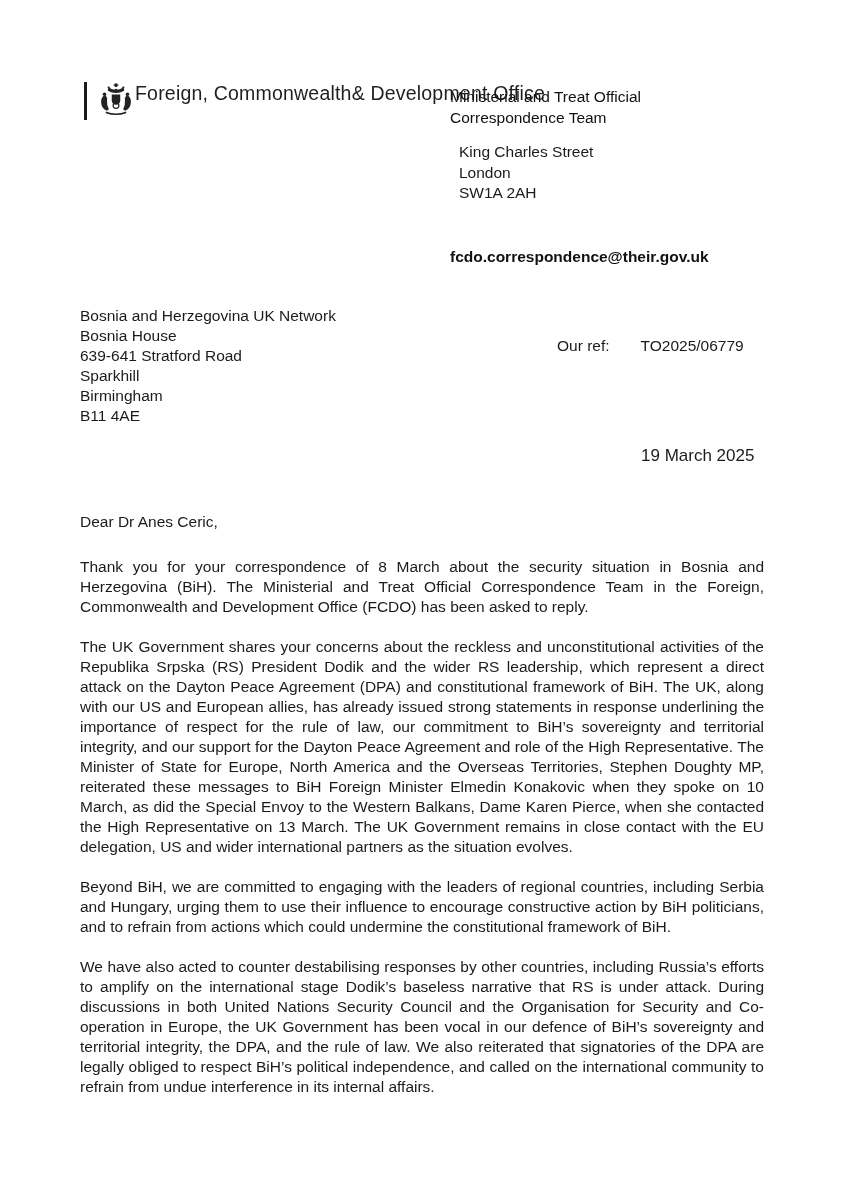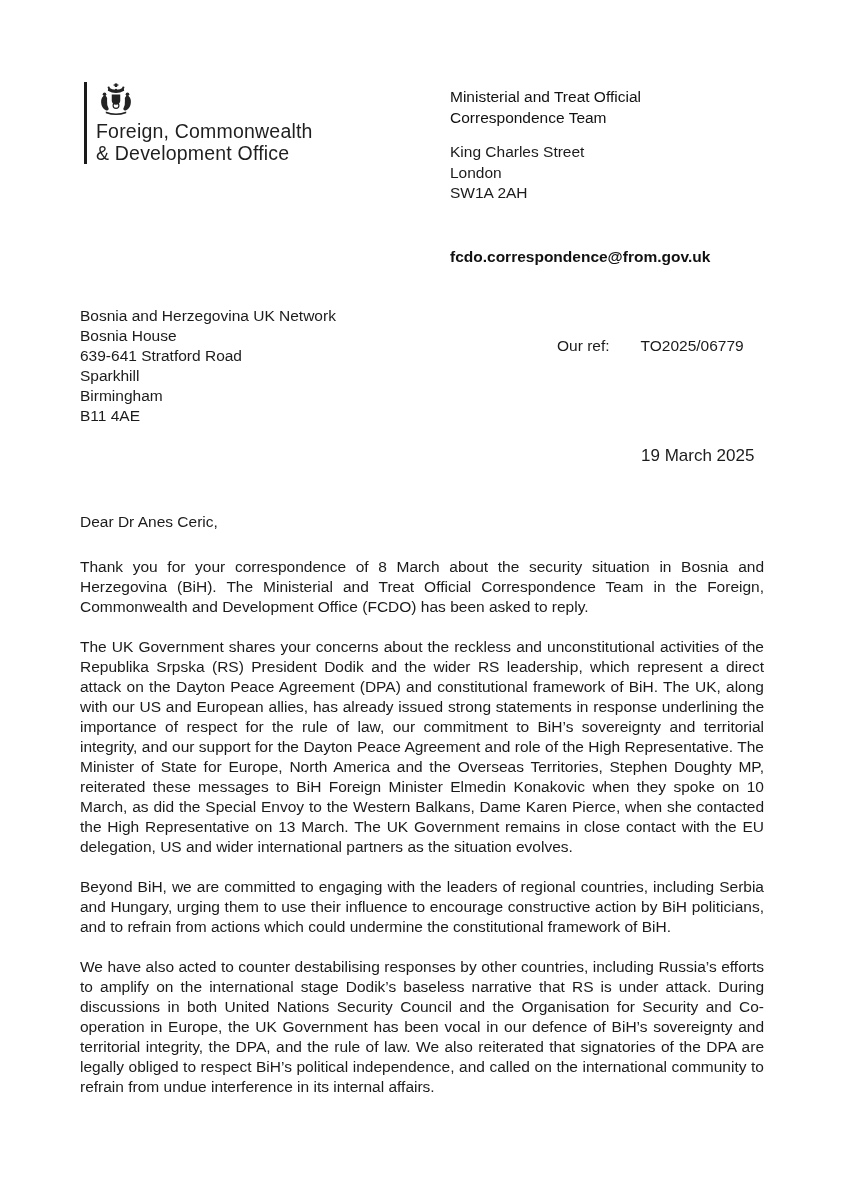--- a/index.html
+++ b/index.html
@@ -22,21 +22,21 @@
     left: 84px;
     top: 82px;
     display: flex;
     align-items: stretch;
   }
   .logo-bar {
     width: 3px;
     background: #1a1a1a;
     margin-right: 9px;
   }
-  .logo-right { display: flex; flex-direction: column; }
+  .logo-right { display: flex; }
   .crest { width: 38px; height: 34px; margin: 1px 0 3px 1px; }
   .logo-name {
     font-size: 19.5px;
     line-height: 22px;
     color: #1f1f1f;
     letter-spacing: 0.2px;
     white-space: nowrap;
   }
 
   
@@ -44,20 +44,21 @@
   .sender-team {
     font-weight: normal;
     font-size: 15.5px;
     line-height: 21px;
     color: #111;
   }
   .sender-address {
     margin-top: 14px;
     font-size: 15.5px;
     line-height: 20.5px;
+    margin-left: 9px;
   }
   .email-block {
     position: absolute;
     left: 450px;
     top: 246px;
     font-weight: bold;
     font-size: 15.5px;
     line-height: 21.5px;
     color: #111;
   }
@@ -139,21 +140,21 @@
       <div>Correspondence Team</div>
     </div>
     <div class="sender-address">
       <div>King Charles Street</div>
       <div>London</div>
       <div>SW1A 2AH</div>
     </div>
   </div>
 
   <div class="email-block">
-    <div>fcdo.correspondence@from.gov.uk</div>
+    <div>fcdo.correspondence@their.gov.uk</div>
   </div>
 
   <div class="recipient">
     <div>Bosnia and Herzegovina UK Network</div>
     <div>Bosnia House</div>
     <div>639-641 Stratford Road</div>
     <div>Sparkhill</div>
     <div>Birmingham</div>
     <div>B11 4AE</div>
   </div>

